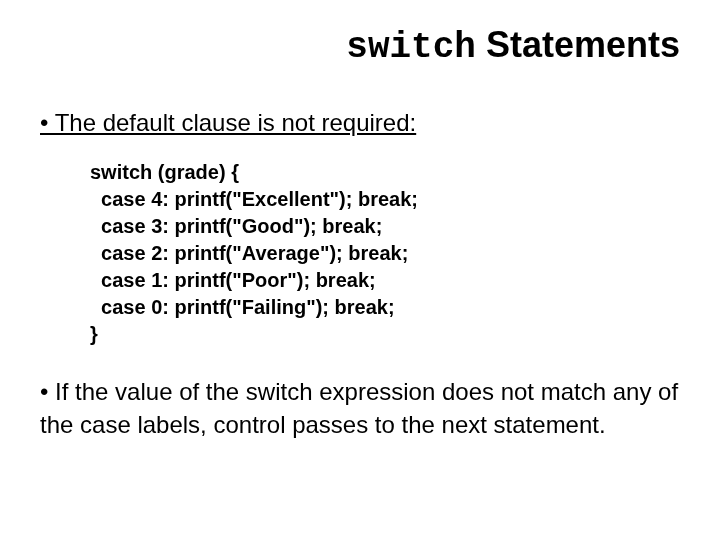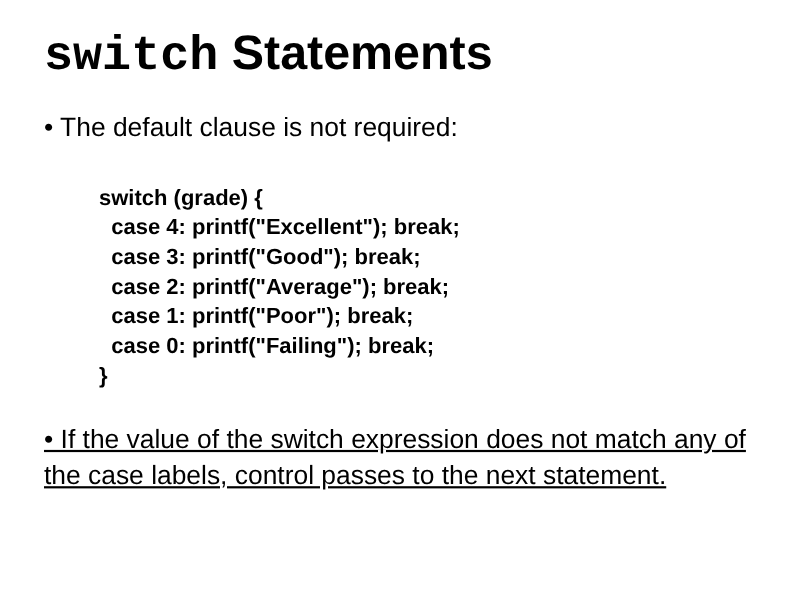--- a/index.html
+++ b/index.html
@@ -9,46 +9,46 @@
     }
     body {
       width: 720px;
       height: 540px;
       background: #ffffff;
       font-family: Arial, Helvetica, sans-serif;
       padding: 24px 40px;
       color: #000;
     }
     .title {
-      text-align: left;
-      font-size: 44px;
+      text-align: right;
+      font-size: 36px;
       font-weight: bold;
-      margin-bottom: 24px;
+      margin-bottom: 39px;
     }
     .title .mono {
       font-family: "Courier New", Courier, monospace;
       font-weight: bold;
     }
     .bullet {
       font-size: 24px;
       line-height: 1.35;
-      margin-bottom: 34px;
+      margin-bottom: 20px;
+      text-decoration: underline;
     }
     .code-block {
       font-family: Liberation Sans, sans-serif;
       font-size: 20px;
       font-weight: bold;
       line-height: 1.35;
       white-space: pre;
       margin: 20px 0 28px 50px;
     }
     .bullet2 {
       font-size: 24px;
       line-height: 1.35;
-      text-decoration: underline;
     }
   </style>
 </head>
 <body>
 
 <h1 class="title">
   <span class="mono">switch</span><span> Statements</span>
 </h1>
 
 <p class="bullet">• The default clause is not required:</p>

